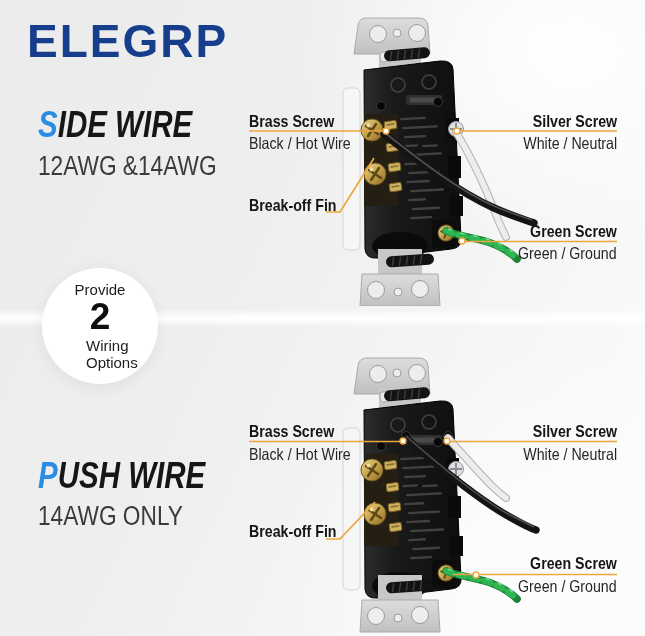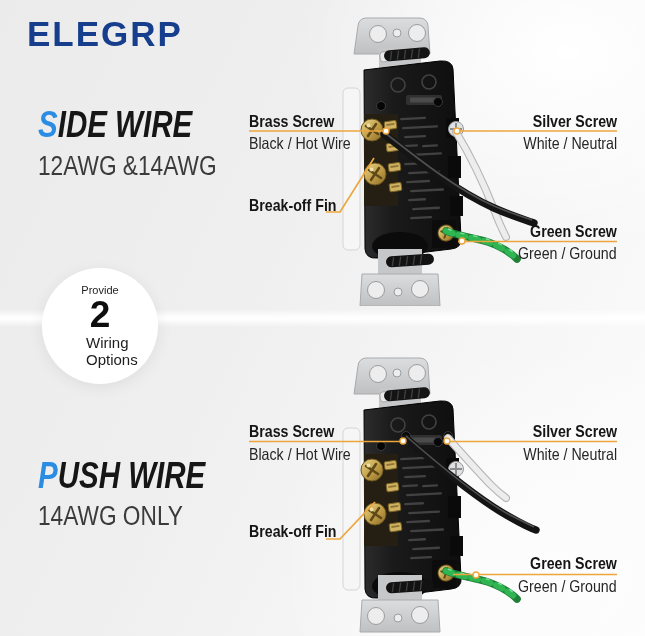--- a/index.html
+++ b/index.html
@@ -9,21 +9,21 @@
   #canvas {
     position:relative; width:645px; height:636px; overflow:hidden;
     background:
       radial-gradient(60% 45% at 88% 8%, #ffffff 0%, rgba(255,255,255,0) 70%),
       radial-gradient(70% 60% at 85% 90%, #fdfdfd 0%, rgba(253,253,253,0) 60%),
       linear-gradient(115deg, #ebebec 0%, #efeff0 40%, #f6f6f7 70%, #fdfdfd 100%);
   }
 
   .logo {
     position:absolute; left:27px; top:14px; z-index:5;
-    font-size:35px; font-weight:800; letter-spacing:2px;
+    font-size:46px; font-weight:800; letter-spacing:2px;
     color:var(--logo-blue); white-space:nowrap;
   }
 
   .h1 {
     position:absolute; left:38px; z-index:5; line-height:1.1;
     font-size:36px; font-weight:800; font-style:italic; color:#161616;
     transform:scaleX(.82); transform-origin:left center; white-space:nowrap;
   }
   .h1 .accent { color:var(--accent-blue); }
   .h1.side { top:105px; }
@@ -59,21 +59,21 @@
     position:absolute; left:0; top:309px; width:645px; height:18px; z-index:2;
     background:linear-gradient(180deg, rgba(255,255,255,0) 0%, rgba(255,255,255,.95) 45%, rgba(255,255,255,.95) 58%, rgba(255,255,255,0) 100%);
   }
 
   .badge {
     position:absolute; left:42px; top:268px; width:116px; height:116px; z-index:6;
     background:#ffffff; border-radius:50%;
     box-shadow:0 3px 16px rgba(0,0,0,.07);
     display:flex; flex-direction:column; align-items:center; justify-content:center;
   }
-  .badge-top    { font-size:11px; color:#1d1d1d; }
+  .badge-top    { font-size:15px; color:#1d1d1d; }
   .badge-num    { font-size:37px; font-weight:800; line-height:1.05; color:#0e0e0e; }
   .badge-bottom { font-size:15px; color:#1d1d1d;padding-left:44px; }
 </style>
 </head>
 <body>
 
 <div id="canvas">
 
   <div class="logo">ELEGRP</div>
 

